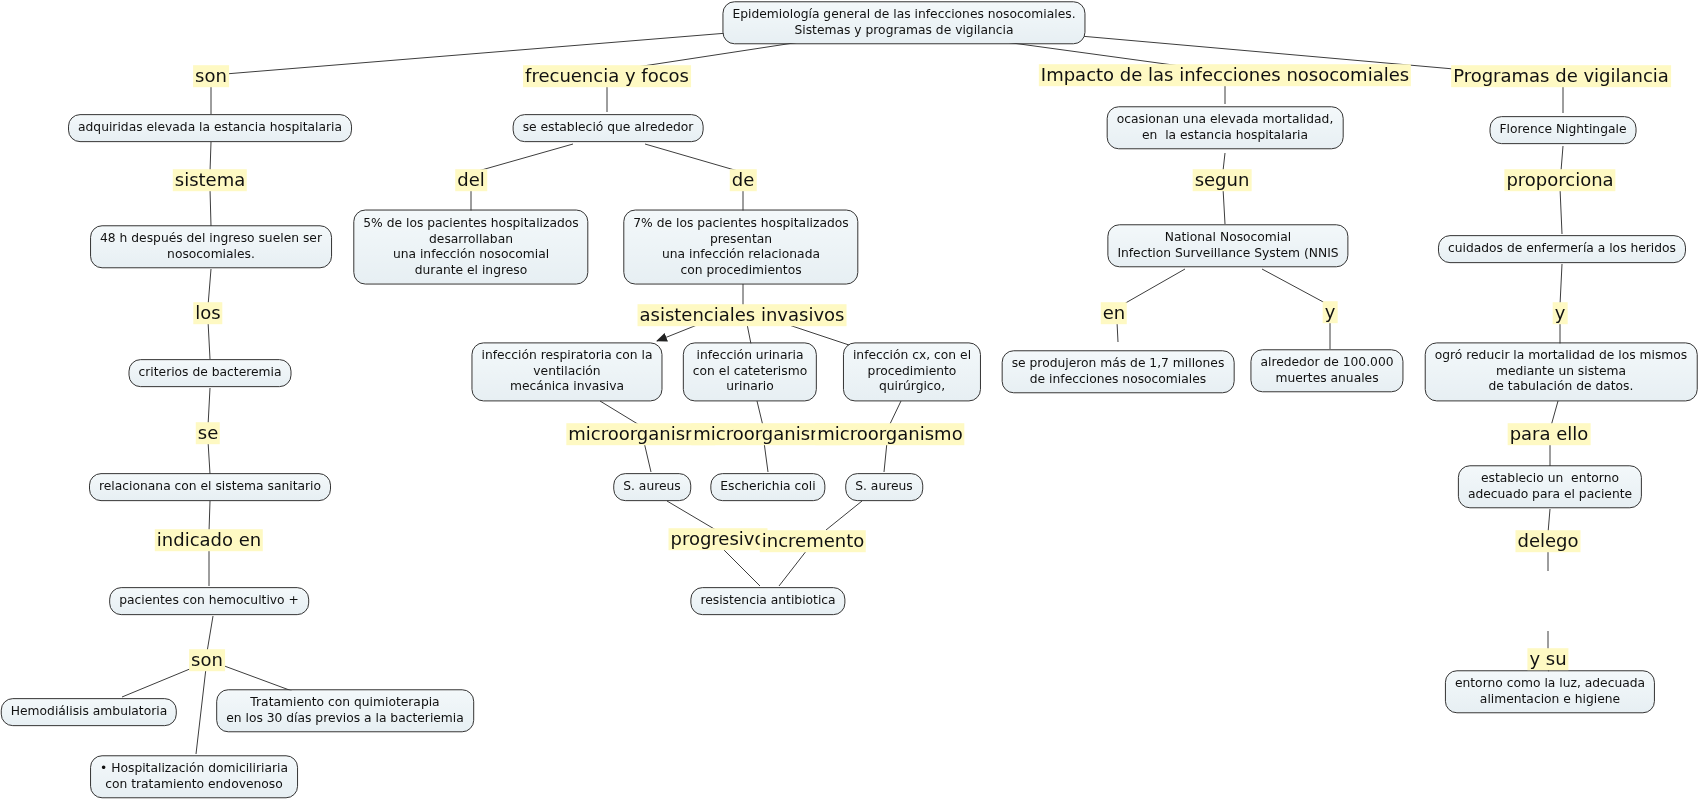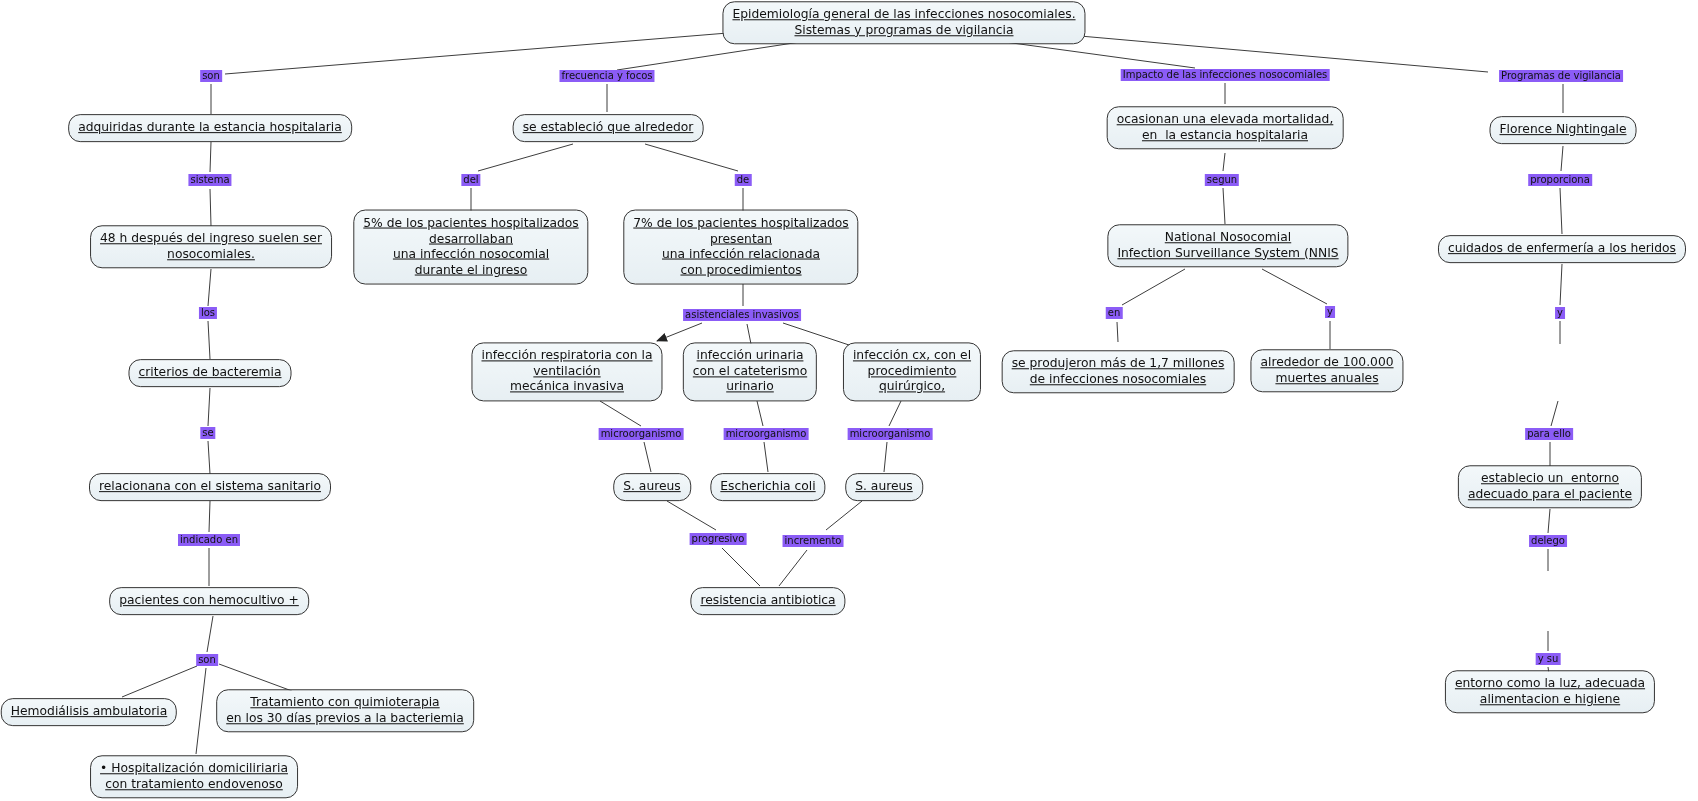--- a/index.html
+++ b/index.html
@@ -18,30 +18,29 @@
     z-index:2;
     width:max-content;
     background:linear-gradient(#f3f8fa,#e7eff3);
     border:1.5px solid #333333;
     border-radius:12px;
     padding:5px 9px;
     font-size:12.3px;
     line-height:1.28;
     text-align:center;
     white-space:pre;
-    text-decoration:underline;
   }
   .link{
     position:absolute;
     transform:translate(-50%,-50%);
     z-index:3;
     width:max-content;
-    background:#8b5cf6;
+    background:#fef9c3;
     padding:0 2px;
-    font-size:10px;
+    font-size:18px;
     line-height:1.2;
     white-space:pre;
   }
 </style>
 </head>
 <body>
 
 <div id="canvas">
 
   <svg id="wires" width="1698" height="801">
@@ -110,21 +109,21 @@
       <line x1="1548" y1="549" x2="1548" y2="571"></line>
       <line x1="1548" y1="631" x2="1548" y2="651"></line>
       <line x1="1548" y1="667" x2="1551" y2="689"></line>
     </g>
   </svg>
 
   <div class="box" style="left:904px;top:23px">Epidemiología general de las infecciones nosocomiales.
 Sistemas y programas de vigilancia</div>
 
   <span class="link" style="left:211px;top:76px">son</span>
-  <div class="box" style="left:210px;top:128px">adquiridas durante la estancia hospitalaria</div>
+  <div class="box" style="left:210px;top:128px">adquiridas elevada la estancia hospitalaria</div>
   <span class="link" style="left:210px;top:180px">sistema</span>
   <div class="box" style="left:211px;top:247px">48 h después del ingreso suelen ser
 nosocomiales.</div>
   <span class="link" style="left:208px;top:313px">los</span>
   <div class="box" style="left:210px;top:373px">criterios de bacteremia</div>
   <span class="link" style="left:208px;top:433px">se</span>
   <div class="box" style="left:210px;top:487px">relacionana con el sistema sanitario</div>
   <span class="link" style="left:209px;top:540px">indicado en</span>
   <div class="box" style="left:209px;top:601px">pacientes con hemocultivo +</div>
   <span class="link" style="left:207px;top:660px">son</span>
@@ -177,20 +176,23 @@
   <div class="box" style="left:1118px;top:372px">se produjeron más de 1,7 millones
 de infecciones nosocomiales</div>
   <div class="box" style="left:1327px;top:371px">alrededor de 100.000
 muertes anuales</div>
 
   <span class="link" style="left:1561px;top:76px">Programas de vigilancia</span>
   <div class="box" style="left:1563px;top:130px">Florence Nightingale</div>
   <span class="link" style="left:1560px;top:180px">proporciona</span>
   <div class="box" style="left:1562px;top:249px">cuidados de enfermería a los heridos</div>
   <span class="link" style="left:1560px;top:313px">y</span>
+  <div class="box" style="left:1561px;top:372px">ogró reducir la mortalidad de los mismos
+mediante un sistema
+de tabulación de datos.</div>
   <span class="link" style="left:1549px;top:434px">para ello</span>
   <div class="box" style="left:1550px;top:487px">establecio un  entorno
 adecuado para el paciente</div>
   <span class="link" style="left:1548px;top:541px">delego</span>
   <span class="link" style="left:1548px;top:659px">y su</span>
   <div class="box" style="left:1550px;top:692px">entorno como la luz, adecuada
 alimentacion e higiene</div>
 
 </div>
 

